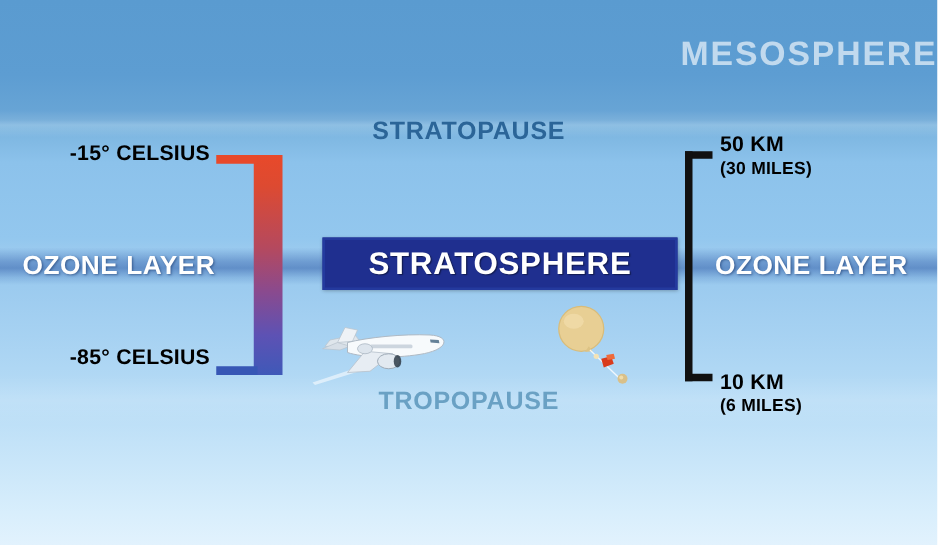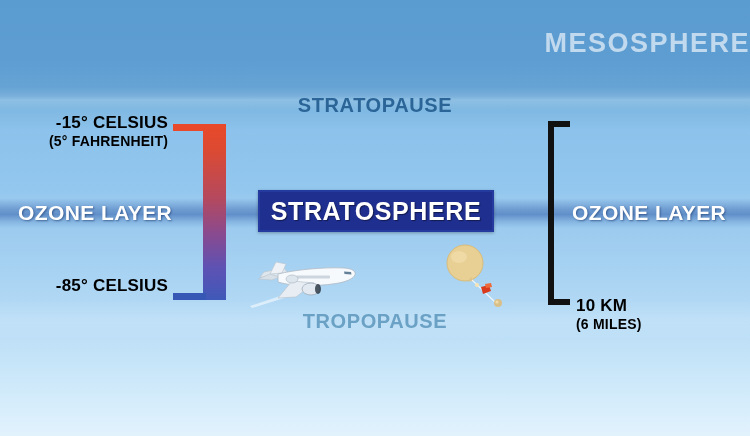--- a/index.html
+++ b/index.html
@@ -110,21 +110,21 @@
     font-size: 27px;
     color: rgba(255,255,255,0.78);
     letter-spacing: 1.5px;
   }
 
   
   #stratosphere-box {
     position: absolute;
     left: 258px;
     top: 190px;
-    width: 236px;
+    width: 284px;
     height: 42px;
     background: #1f2f8f;
     border: 2px solid #243a9e;
     box-sizing: border-box;
     display: flex;
     align-items: center;
     justify-content: center;
     box-shadow: 0 1px 3px rgba(0,0,0,0.30);
   }
   #stratosphere-title {
@@ -247,29 +247,32 @@
 
   <div class="ozone-text" id="ozone-left">OZONE LAYER</div>
   <div class="ozone-text" id="ozone-right">OZONE LAYER</div>
 
   <div id="temp-bar"></div>
   <div class="temp-tick" id="temp-tick-top"></div>
   <div class="temp-tick" id="temp-tick-bottom"></div>
 
   <div class="temp-label" id="temp-label-top">
     <span class="temp-main">-15° CELSIUS</span>
-    <span class="temp-sub">(5° FAHRENHEIT)</span>
   </div>
 
   <div class="temp-label" id="temp-label-bottom">
     <span class="temp-main">-85° CELSIUS</span>
   </div>
 
   <div id="alt-bracket"></div>
 
+  <div class="alt-label" id="alt-label-top">
+    <span class="alt-main">50 KM</span>
+    <span class="alt-sub">(30 MILES)</span>
+  </div>
 
   <div class="alt-label" id="alt-label-bottom">
     <span class="alt-main">10 KM</span>
     <span class="alt-sub">(6 MILES)</span>
   </div>
 
   <svg id="airplane" viewBox="0 0 116 62">
     <g>
 
       <path d="M2 58 L44 44 L46 47 L4 60 Z" fill="#ffffff" opacity="0.55"></path>

